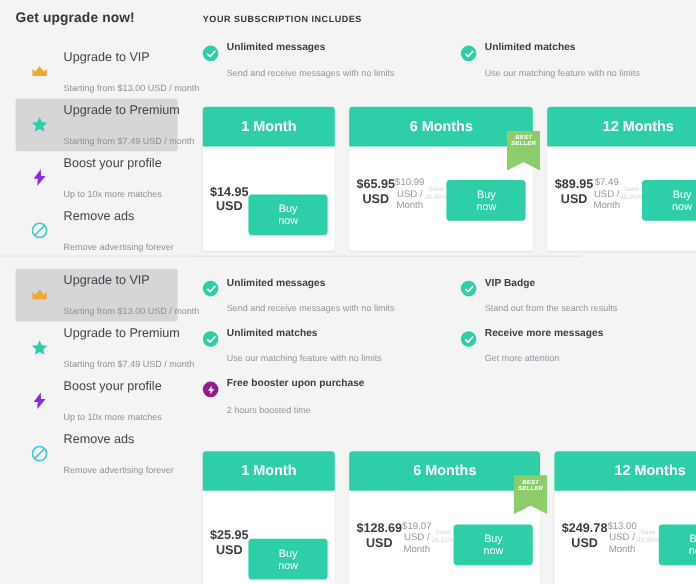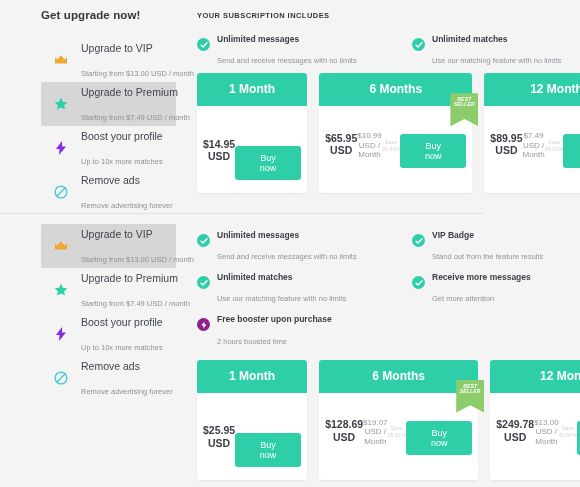--- a/index.html
+++ b/index.html
@@ -24,21 +24,20 @@
     background: #f4f4f4;
   }
 
   
   .panel {
     position: absolute;
     left: 0;
     width: 484px;
     background: #f4f4f4;
     display: flex;
-    padding-left: 28px;
   }
   .panel-1 { top: 0; height: 212px; }
   .panel-2 { top: 213px; height: 274px; border-top: 1px solid #e3e3e3; }
 
   
   .sidebar {
     width: 158px;
     flex: 0 0 158px;
     background: #f4f4f4;
     position: relative;
@@ -153,20 +152,21 @@
   .panel-2 .plans { margin-top: 14px; }
 
   .plan-card {
     position: relative;
     flex: 1 1 0;
     background: #ffffff;
     border-radius: 3px;
     box-shadow: 0 1px 2px rgba(0,0,0,0.07);
     overflow: visible;
     text-align: center;
+    margin-top: 16px;
   }
 
   .plan-head {
     background: #2ecfa8;
     color: #ffffff;
     font-size: 12px;
     font-weight: bold;
     height: 33px;
     line-height: 33px;
     border-radius: 3px 3px 0 0;
@@ -421,21 +421,21 @@
             </span>
           </div>
           <div class="feature">
             <span class="bullet check">
               <svg width="8" height="8" viewBox="0 0 8 8">
                 <path d="M1.1 4.2L3 6.1 7 1.8" fill="none" stroke="#fff" stroke-width="1.4" stroke-linecap="round" stroke-linejoin="round"></path>
               </svg>
             </span>
             <span class="ftexts">
               <span class="fname">VIP Badge</span>
-              <span class="fdesc">Stand out from the feature results</span>
+              <span class="fdesc">Stand out from the search results</span>
             </span>
           </div>
           <div class="feature">
             <span class="bullet check">
               <svg width="8" height="8" viewBox="0 0 8 8">
                 <path d="M1.1 4.2L3 6.1 7 1.8" fill="none" stroke="#fff" stroke-width="1.4" stroke-linecap="round" stroke-linejoin="round"></path>
               </svg>
             </span>
             <span class="ftexts">
               <span class="fname">Unlimited matches</span>

